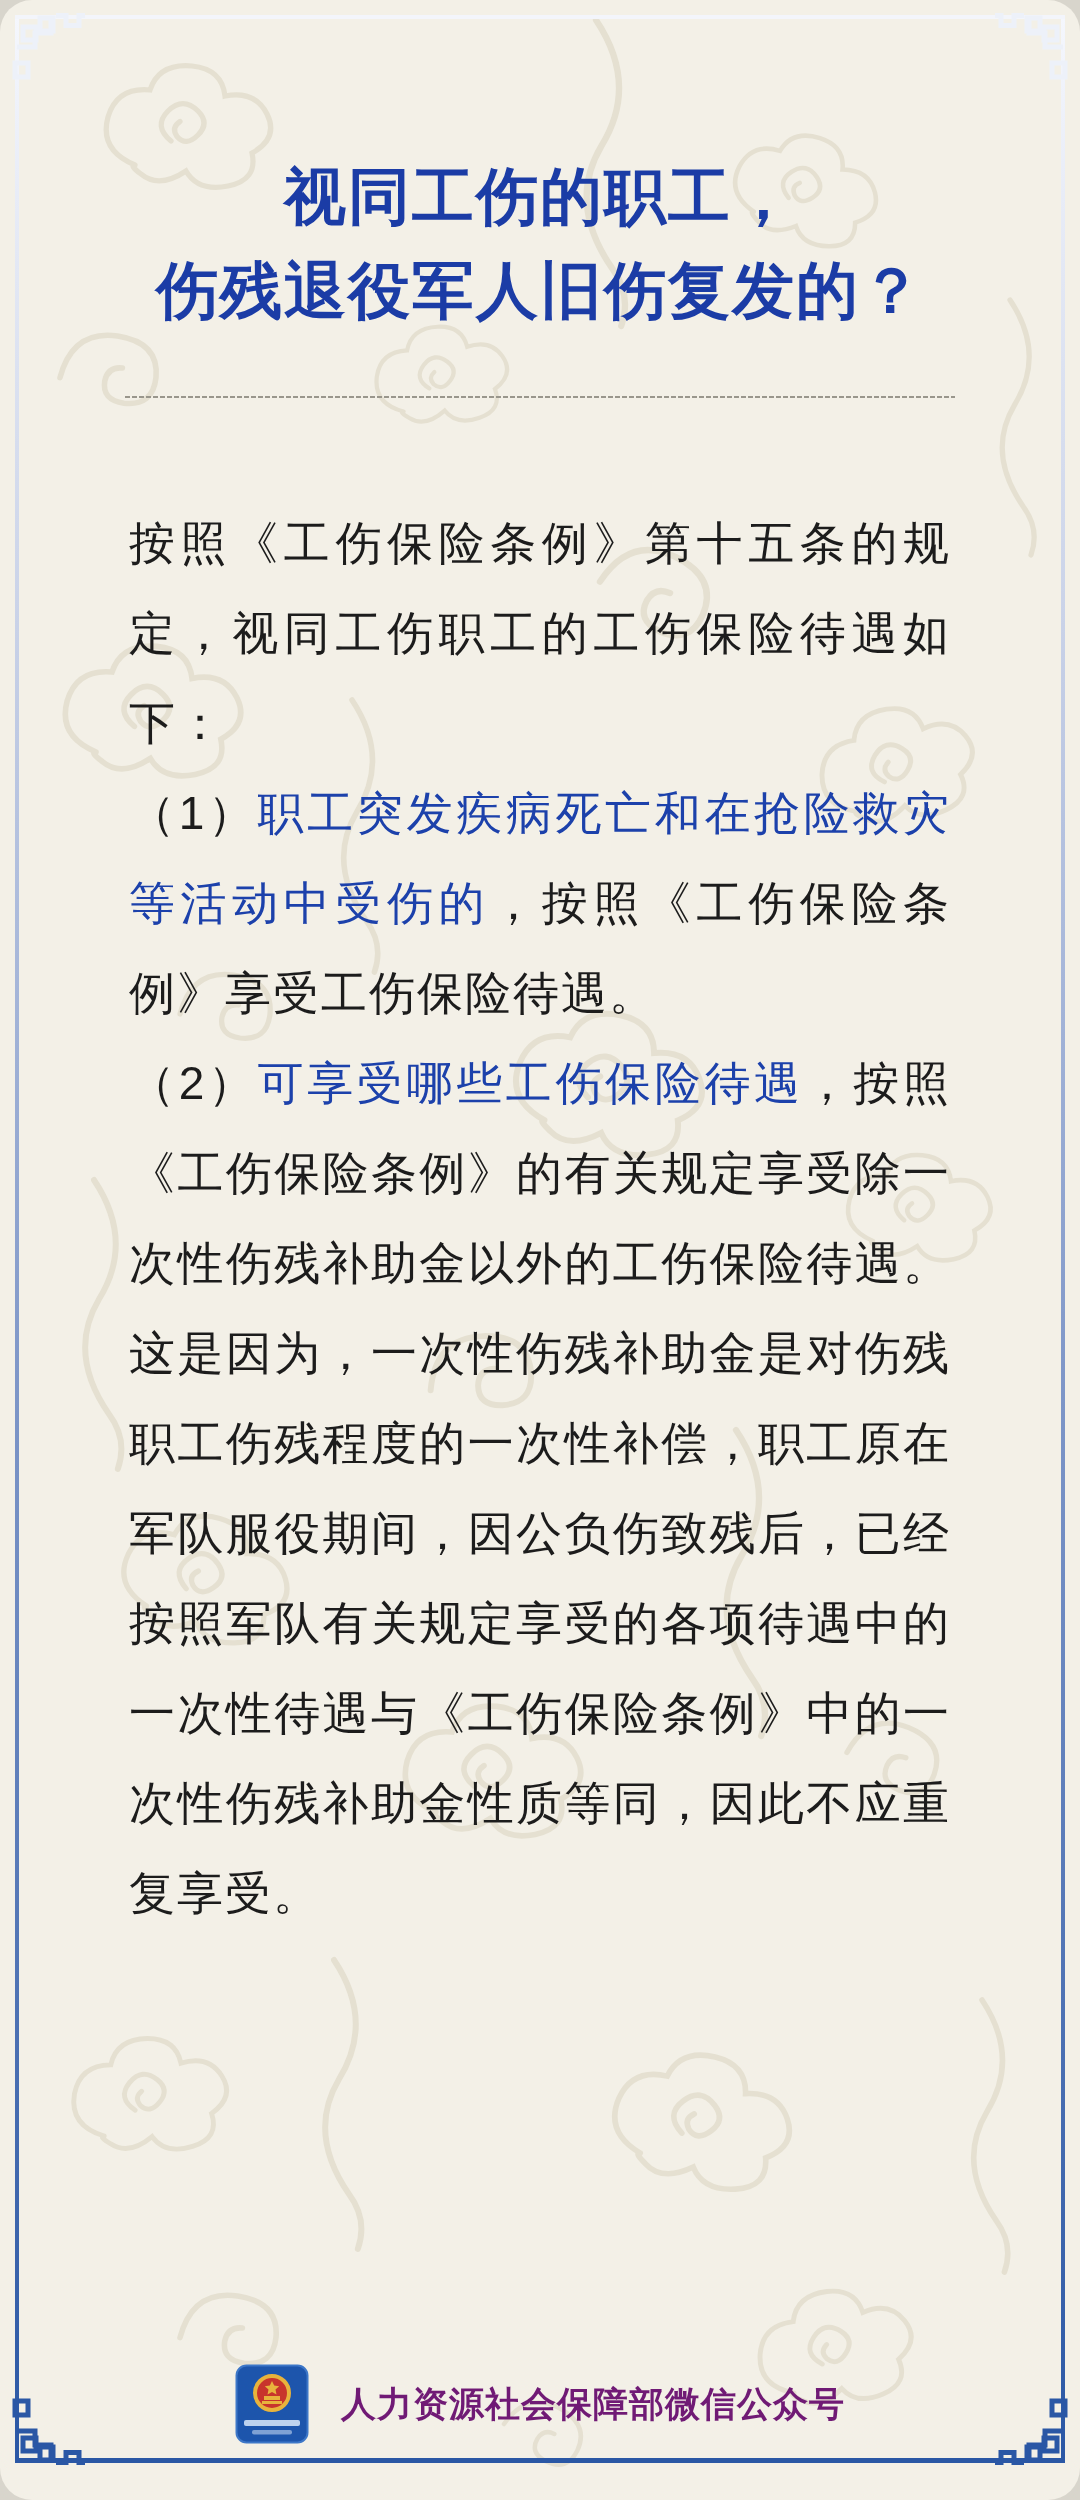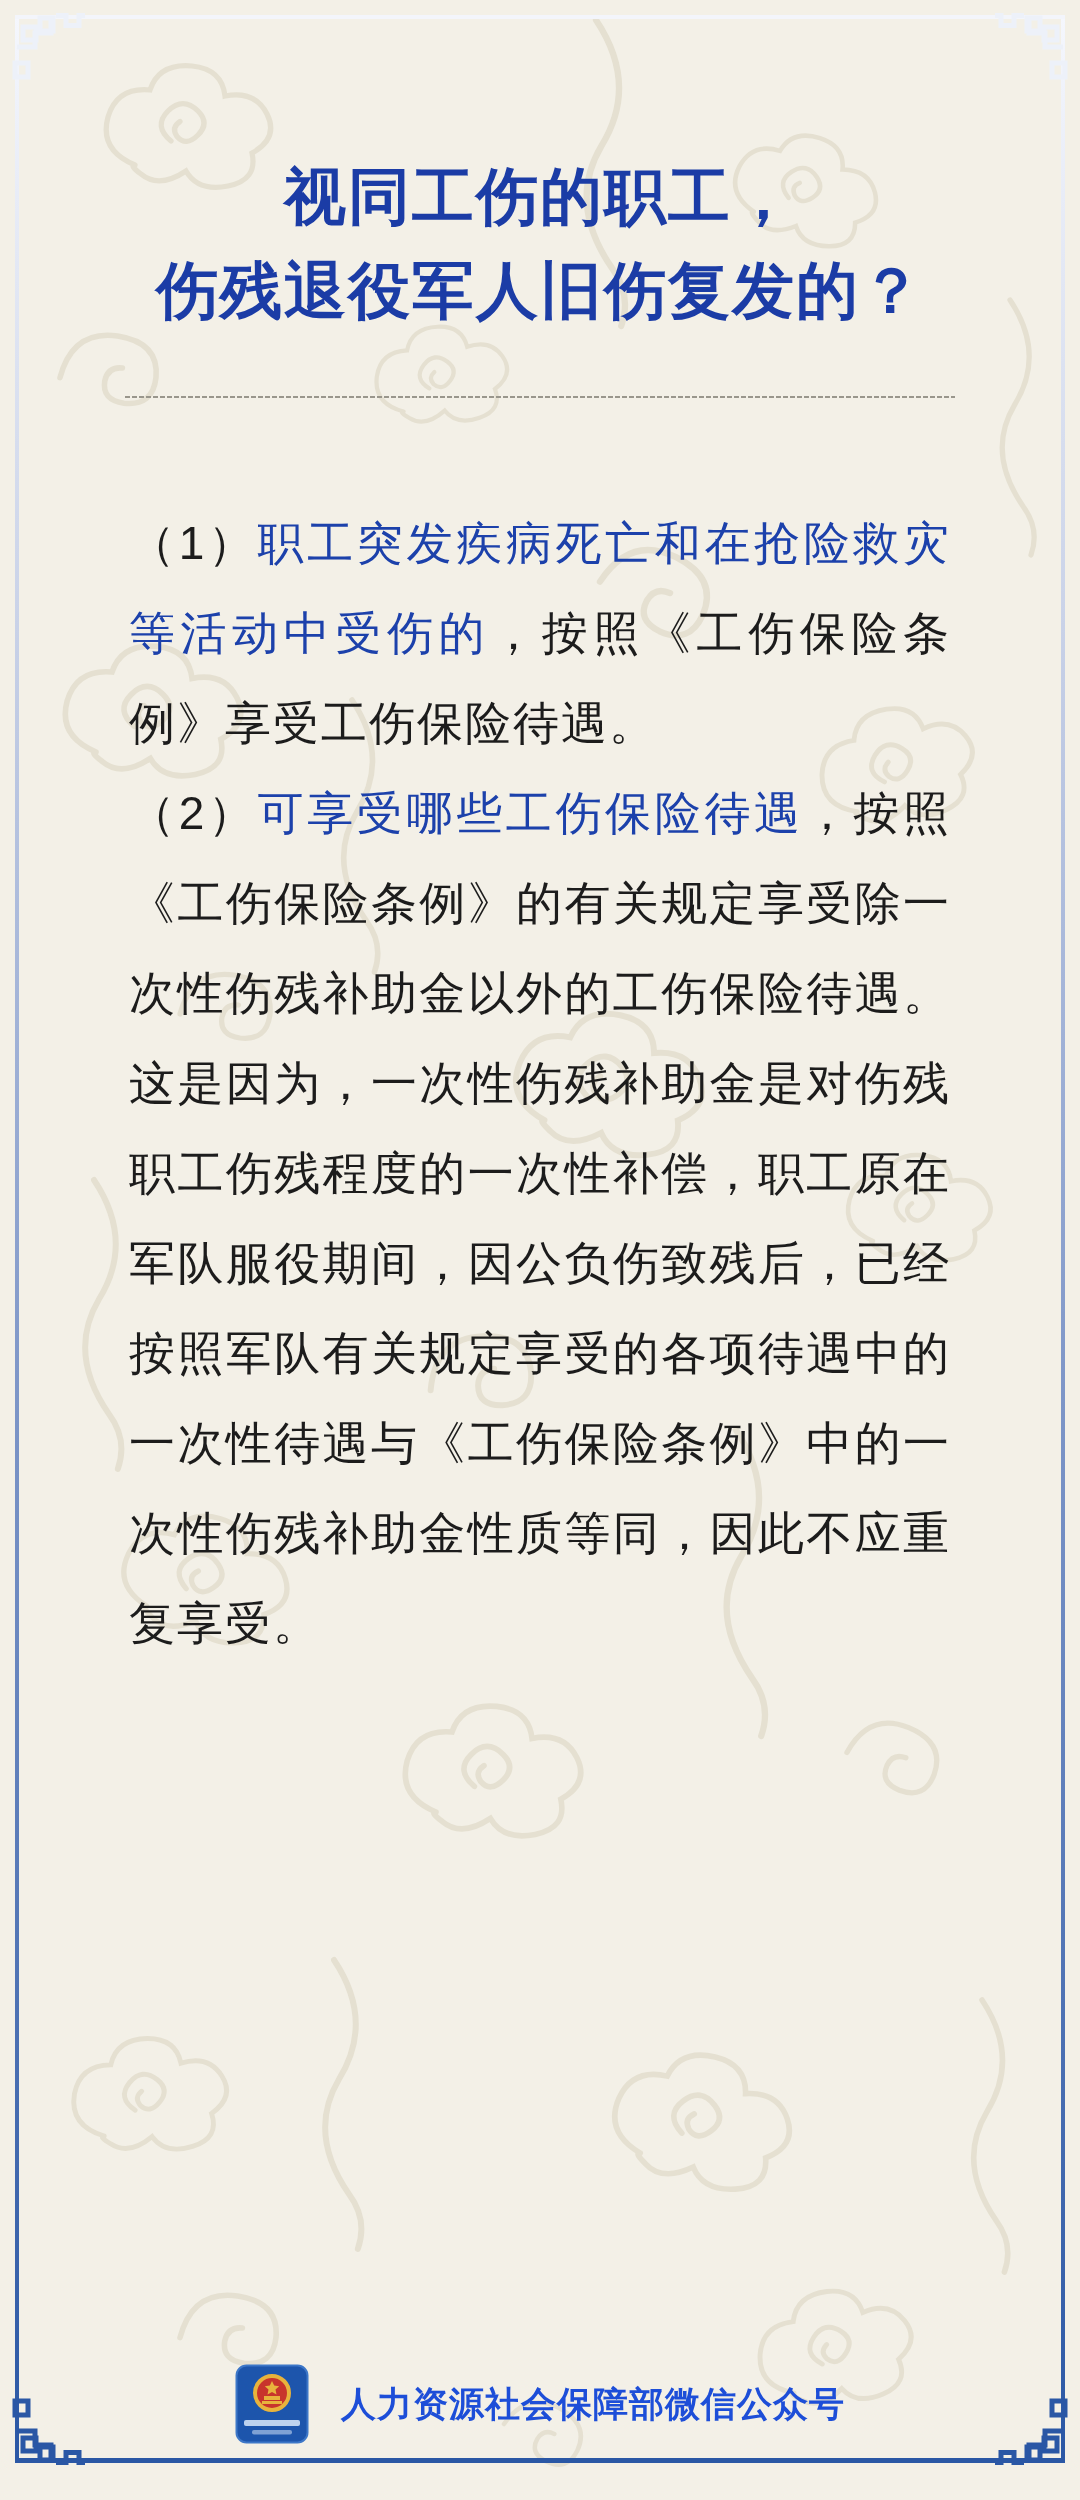--- a/index.html
+++ b/index.html
@@ -3,20 +3,21 @@
 <meta charset="utf-8">
 <style>
   html,body{margin:0;padding:0;background:#d8d5cc;}
   .page{
     position:relative;
     width:1080px;height:2500px;
     margin:0 auto;
     background:#F3F0E7;
     overflow:hidden;
     font-family:"Liberation Sans","DejaVu Sans",sans-serif;
+    border-radius:32px;
   }
   
   .bg-pattern{position:absolute;inset:0;z-index:0;pointer-events:none;}
   
   .frame-line{position:absolute;z-index:1;}
   .frame-left{left:15px;top:15px;bottom:37px;width:4px;
     background:linear-gradient(180deg,#F5F7FD 0%,#C9D2E8 25%,#8098C9 55%,#2A57A5 100%);}
   .frame-right{right:15px;top:15px;bottom:37px;width:4px;
     background:linear-gradient(180deg,#F5F7FD 0%,#C9D2E8 25%,#8098C9 55%,#2A57A5 100%);}
   .frame-top{left:15px;right:15px;top:15px;height:4px;background:#F3F5FB;}
@@ -52,21 +53,21 @@
   }
   .article p{margin:0;}
   .hl{color:#1C41AB;font-weight:400;}
   
   .footer{
     position:absolute;left:0;right:0;bottom:56px;z-index:3;
     display:flex;align-items:center;justify-content:center;gap:32px;
   }
   .footer-logo{width:74px;height:80px;flex:0 0 auto;}
   .footer-label{
-    font-size:35px;font-weight:600;letter-spacing:1px;color:#1d4ed8;
+    font-size:35px;font-weight:600;letter-spacing:1px;color:#701a75;
   }
 </style>
 </head>
 <body>
 
 <div class="page">
 
   <div class="bg-pattern">
     <svg width="1080" height="2500" viewBox="0 0 1080 2500" xmlns="http://www.w3.org/2000/svg">
       <defs>
@@ -146,20 +147,23 @@
   <div class="content">
     <h1 class="title">
       <span>视同工伤的职工，</span><br>
       <span>伤残退役军人旧伤复发的？</span>
     </h1>
 
     <div class="divider"></div>
 
     <div class="article">
       <p>
+        <span>按照《工伤保险条例》第十五条的规定，视同工伤职工的工伤保险待遇如下：</span>
+      </p>
+      <p>
         <span>（1）</span><span class="hl">职工突发疾病死亡和在抢险救灾等活动中受伤的</span><span>，按照《工伤保险条例》享受工伤保险待遇。</span>
       </p>
       <p>
         <span>（2）</span><span class="hl">可享受哪些工伤保险待遇</span><span>，按照《工伤保险条例》的有关规定享受除一次性伤残补助金以外的工伤保险待遇。这是因为，一次性伤残补助金是对伤残职工伤残程度的一次性补偿，职工原在军队服役期间，因公负伤致残后，已经按照军队有关规定享受的各项待遇中的一次性待遇与《工伤保险条例》中的一次性伤残补助金性质等同，因此不应重复享受。</span>
       </p>
     </div>
   </div>
 
   <div class="footer">
     <div class="footer-logo">

